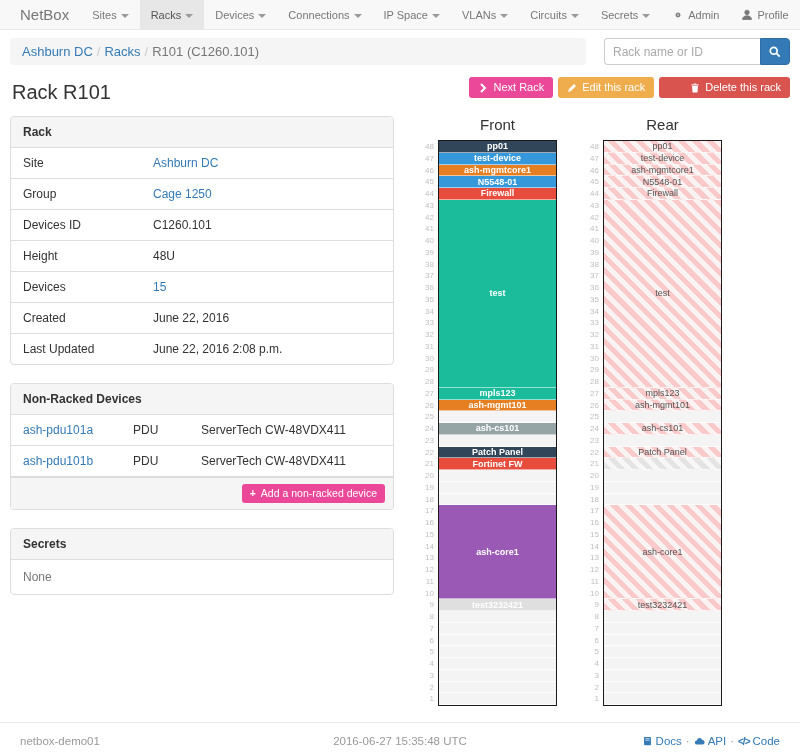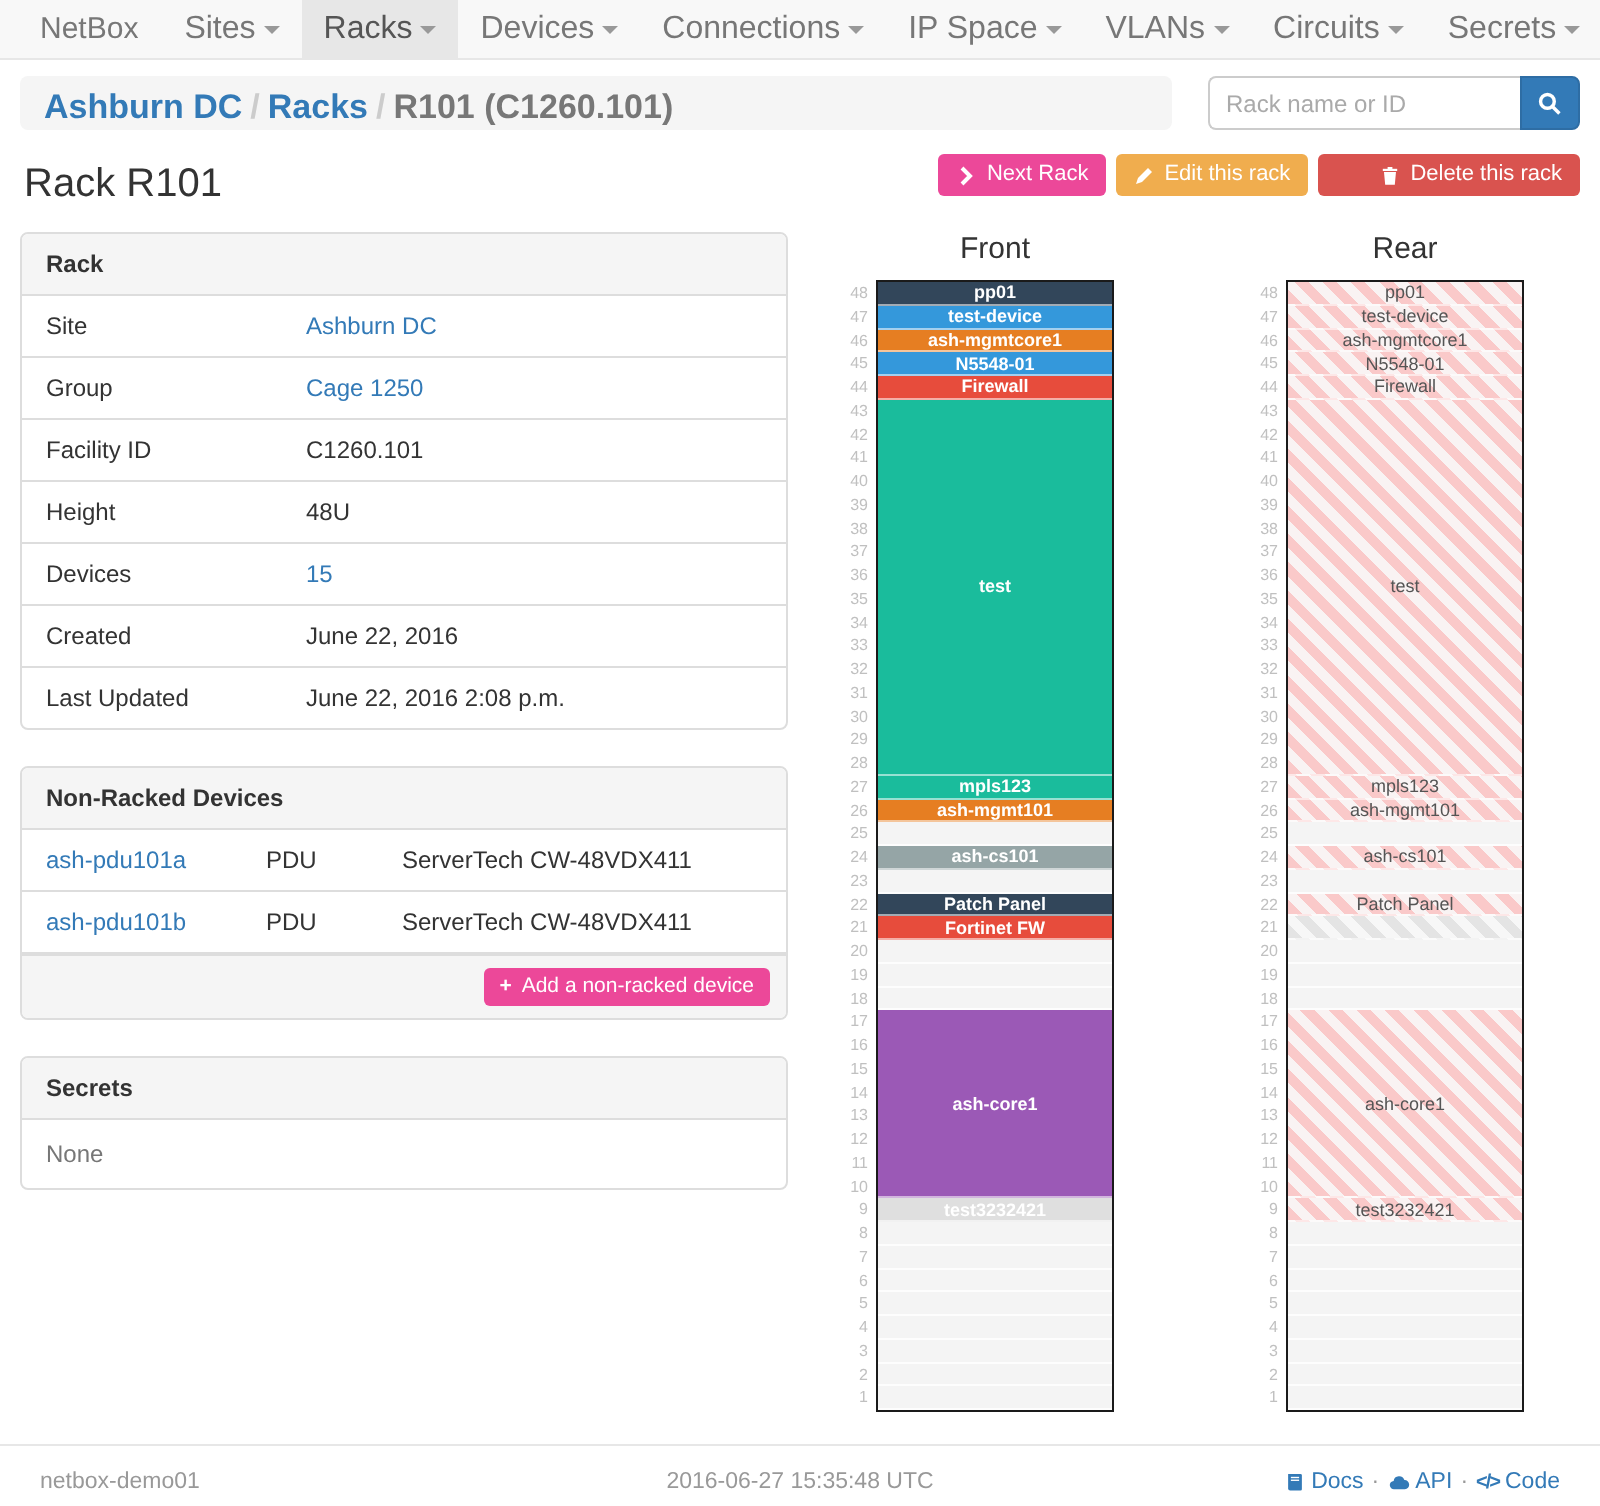--- a/index.html
+++ b/index.html
@@ -11,37 +11,37 @@
   a { text-decoration:none; }
 
   
   .navbar {
     height:30px; background:#f8f8f8; border-bottom:1px solid #e7e7e7;
     display:flex; align-items:stretch; padding:0 8px; white-space:nowrap;
   }
   .brand { color:#777; font-size:15px; line-height:30px; padding:0 12px; }
   .nav-left { display:flex; }
   .nav-item {
-    color:#777; font-size:16px; line-height:30px; padding:0 11px; cursor:pointer;
+    color:#777; font-size:11px; line-height:30px; padding:0 11px; cursor:pointer;
   }
   .nav-item.active { background:#e7e7e7; color:#555; }
   .caret {
     display:inline-block; width:0; height:0; margin-left:4px; vertical-align:middle;
     border-top:4px solid #999; border-left:4px solid transparent; border-right:4px solid transparent;
   }
   .nav-right { margin-left:auto; display:flex; }
   .nav-right .nav-item { display:flex; align-items:center; gap:4px; }
   .nav-ico { width:12px; height:12px; fill:#777; stroke:#777; }
 
   
   .container { padding:8px 10px 0 10px; }
   .top-row { display:flex; align-items:center; }
   .breadcrumb {
     flex:1; background:#f5f5f5; border-radius:4px; padding:6px 12px;
-    font-size:17px; color:#ccc; margin-right:18px; height:27px;font-weight:bold;
+    font-size:13px; color:#ccc; margin-right:18px; height:27px;
   }
   .breadcrumb a { color:#337ab7; }
   .breadcrumb .sep { color:#ccc; padding:0 4px; }
   .breadcrumb .active-crumb { color:#777; }
   .search-group { display:flex; width:186px; }
   .search-group input {
     flex:1; height:27px; border:1px solid #ccc; border-right:none;
     border-radius:4px 0 0 4px; padding:0 8px; font-size:12px; color:#555; outline:none;
     font-family:"Liberation Sans",sans-serif; min-width:0;
   }
@@ -82,21 +82,21 @@
   .dev-row { display:flex; border-bottom:1px solid #ddd; font-size:12px; }
   .dev-name { width:110px; padding:8px 12px; flex-shrink:0; }
   .dev-type { width:68px; padding:8px 12px; flex-shrink:0; }
   .dev-model { padding:8px 12px; }
   .panel-footer { background:#f5f5f5; border-top:1px solid #ddd; padding:6px 8px; text-align:right; }
   .btn-xs { display:inline-flex; padding:3px 8px; font-size:10.5px; }
   .panel-body { padding:10px 12px; font-size:12px; color:#777; }
 
   
   :root { --uh: 11.75px; }
-  .rack-area { display:flex; gap:70px; margin-left:28px; }
+  .rack-area { display:flex; gap:30px; margin-left:28px; }
   .rack-group { display:grid; grid-template-columns:16px 119px; }
   .rack-title {
     grid-column:2; text-align:center; font-size:15px; color:#333; padding-bottom:7px;
   }
   .numbers { grid-column:1; grid-row:2; padding-top:1px; }
   .unum {
     height:var(--uh); line-height:var(--uh); font-size:8px; color:#c0c0c0;
     text-align:right; padding-right:4px;
   }
   .rack-frame { grid-column:2; grid-row:2; border:1px solid #1a1a1a; background:#fff; }
@@ -214,21 +214,21 @@
         <div>
             <div class="attr-row">
               <div class="attr-label">Site</div>
               <div class="attr-value"><a href="#">Ashburn DC</a></div>
             </div>
             <div class="attr-row">
               <div class="attr-label">Group</div>
               <div class="attr-value"><a href="#">Cage 1250</a></div>
             </div>
             <div class="attr-row">
-              <div class="attr-label">Facility ID</div>
+              <div class="attr-label">Devices ID</div>
               <div class="attr-value">C1260.101</div>
             </div>
             <div class="attr-row">
               <div class="attr-label">Height</div>
               <div class="attr-value">48U</div>
             </div>
             <div class="attr-row">
               <div class="attr-label">Devices</div>
               <div class="attr-value"><a href="#">15</a></div>
             </div>

